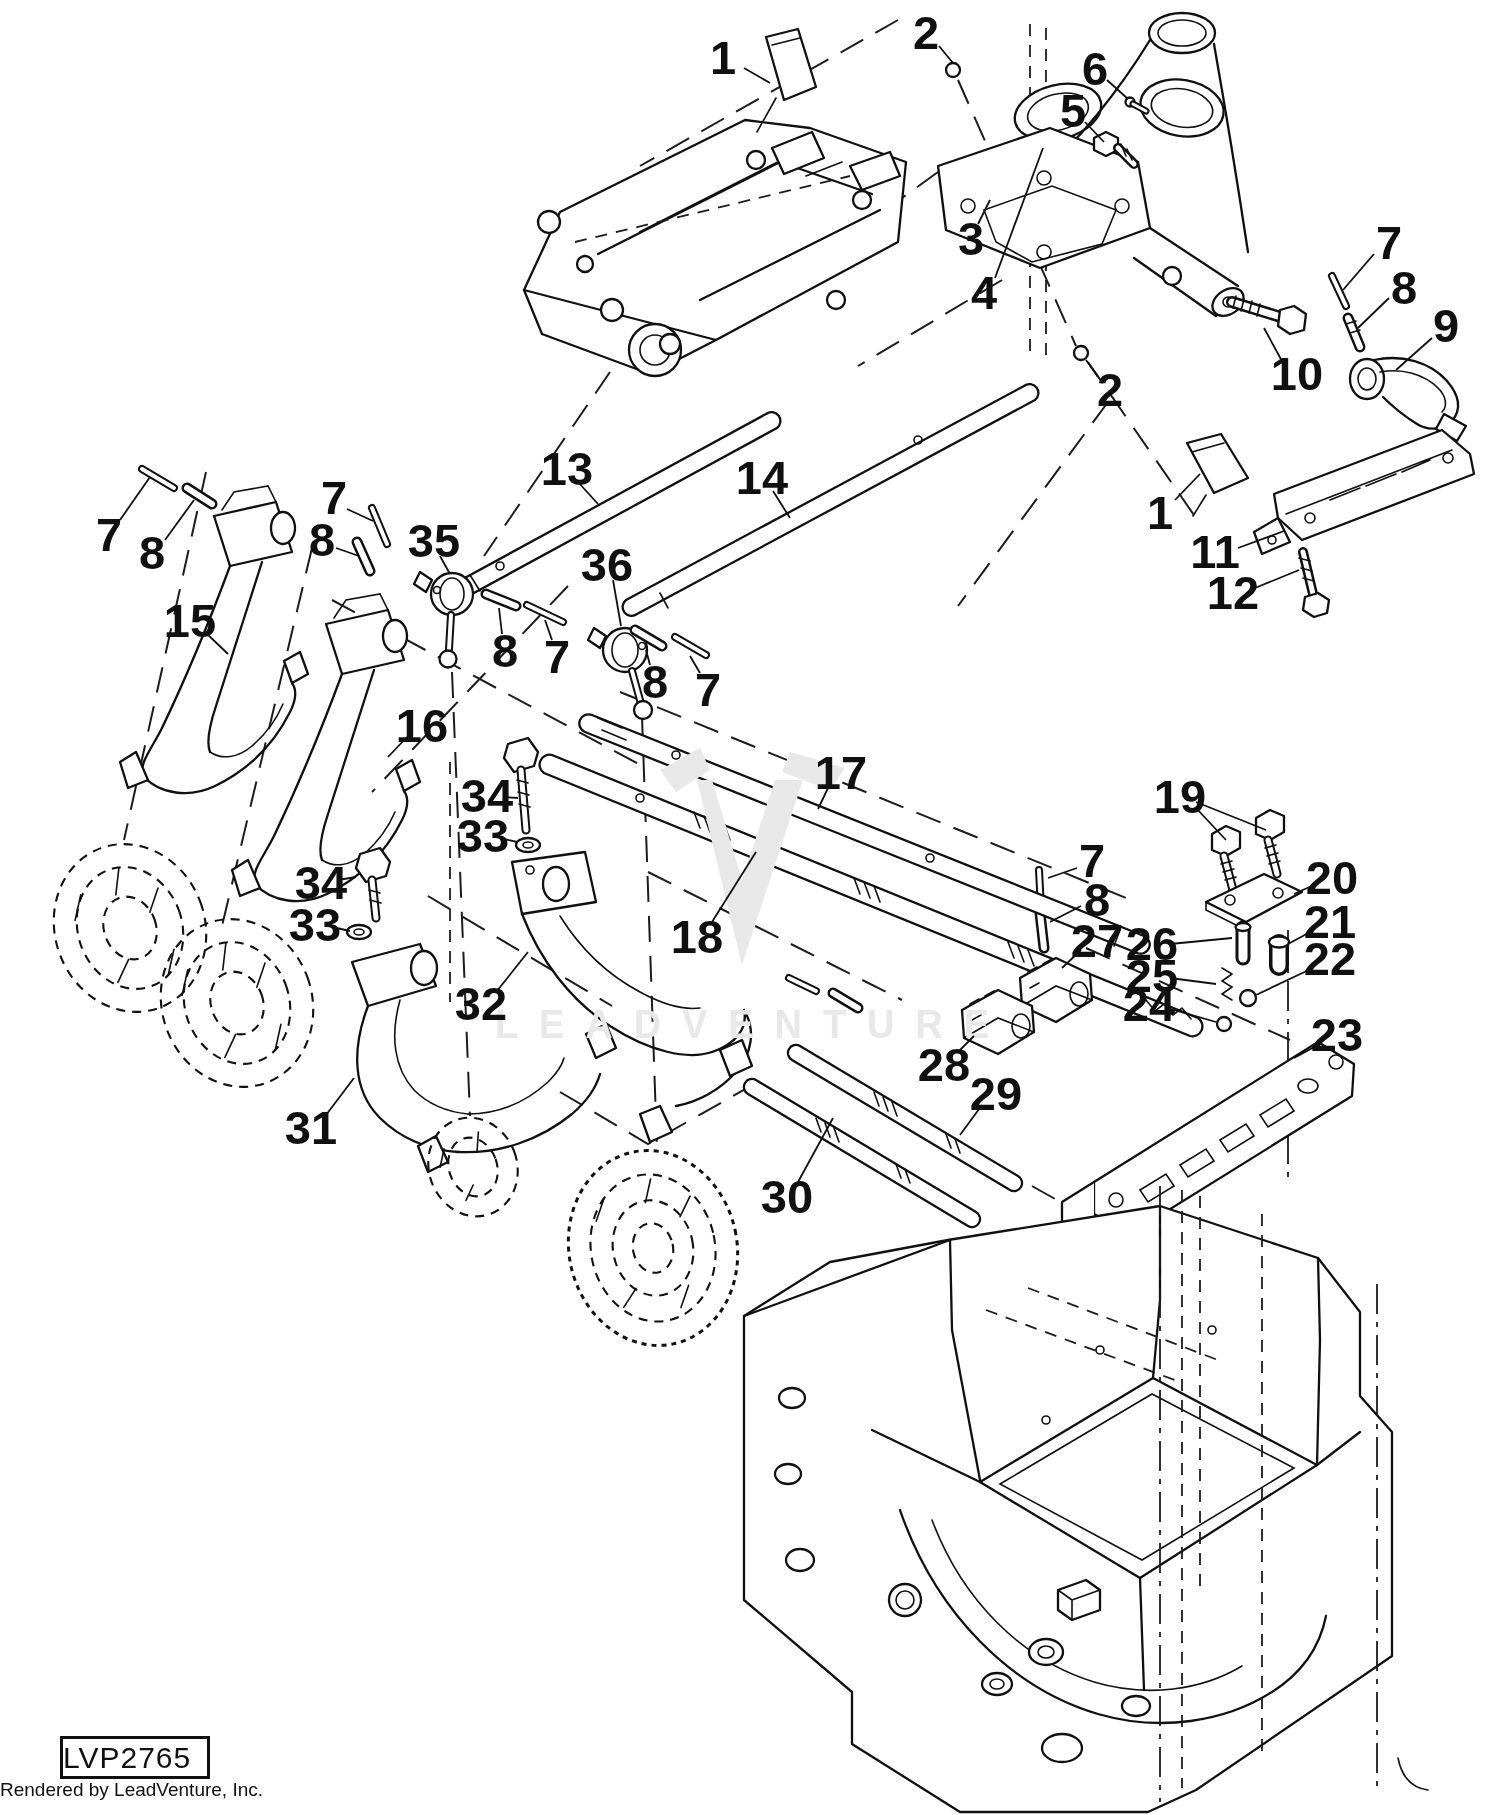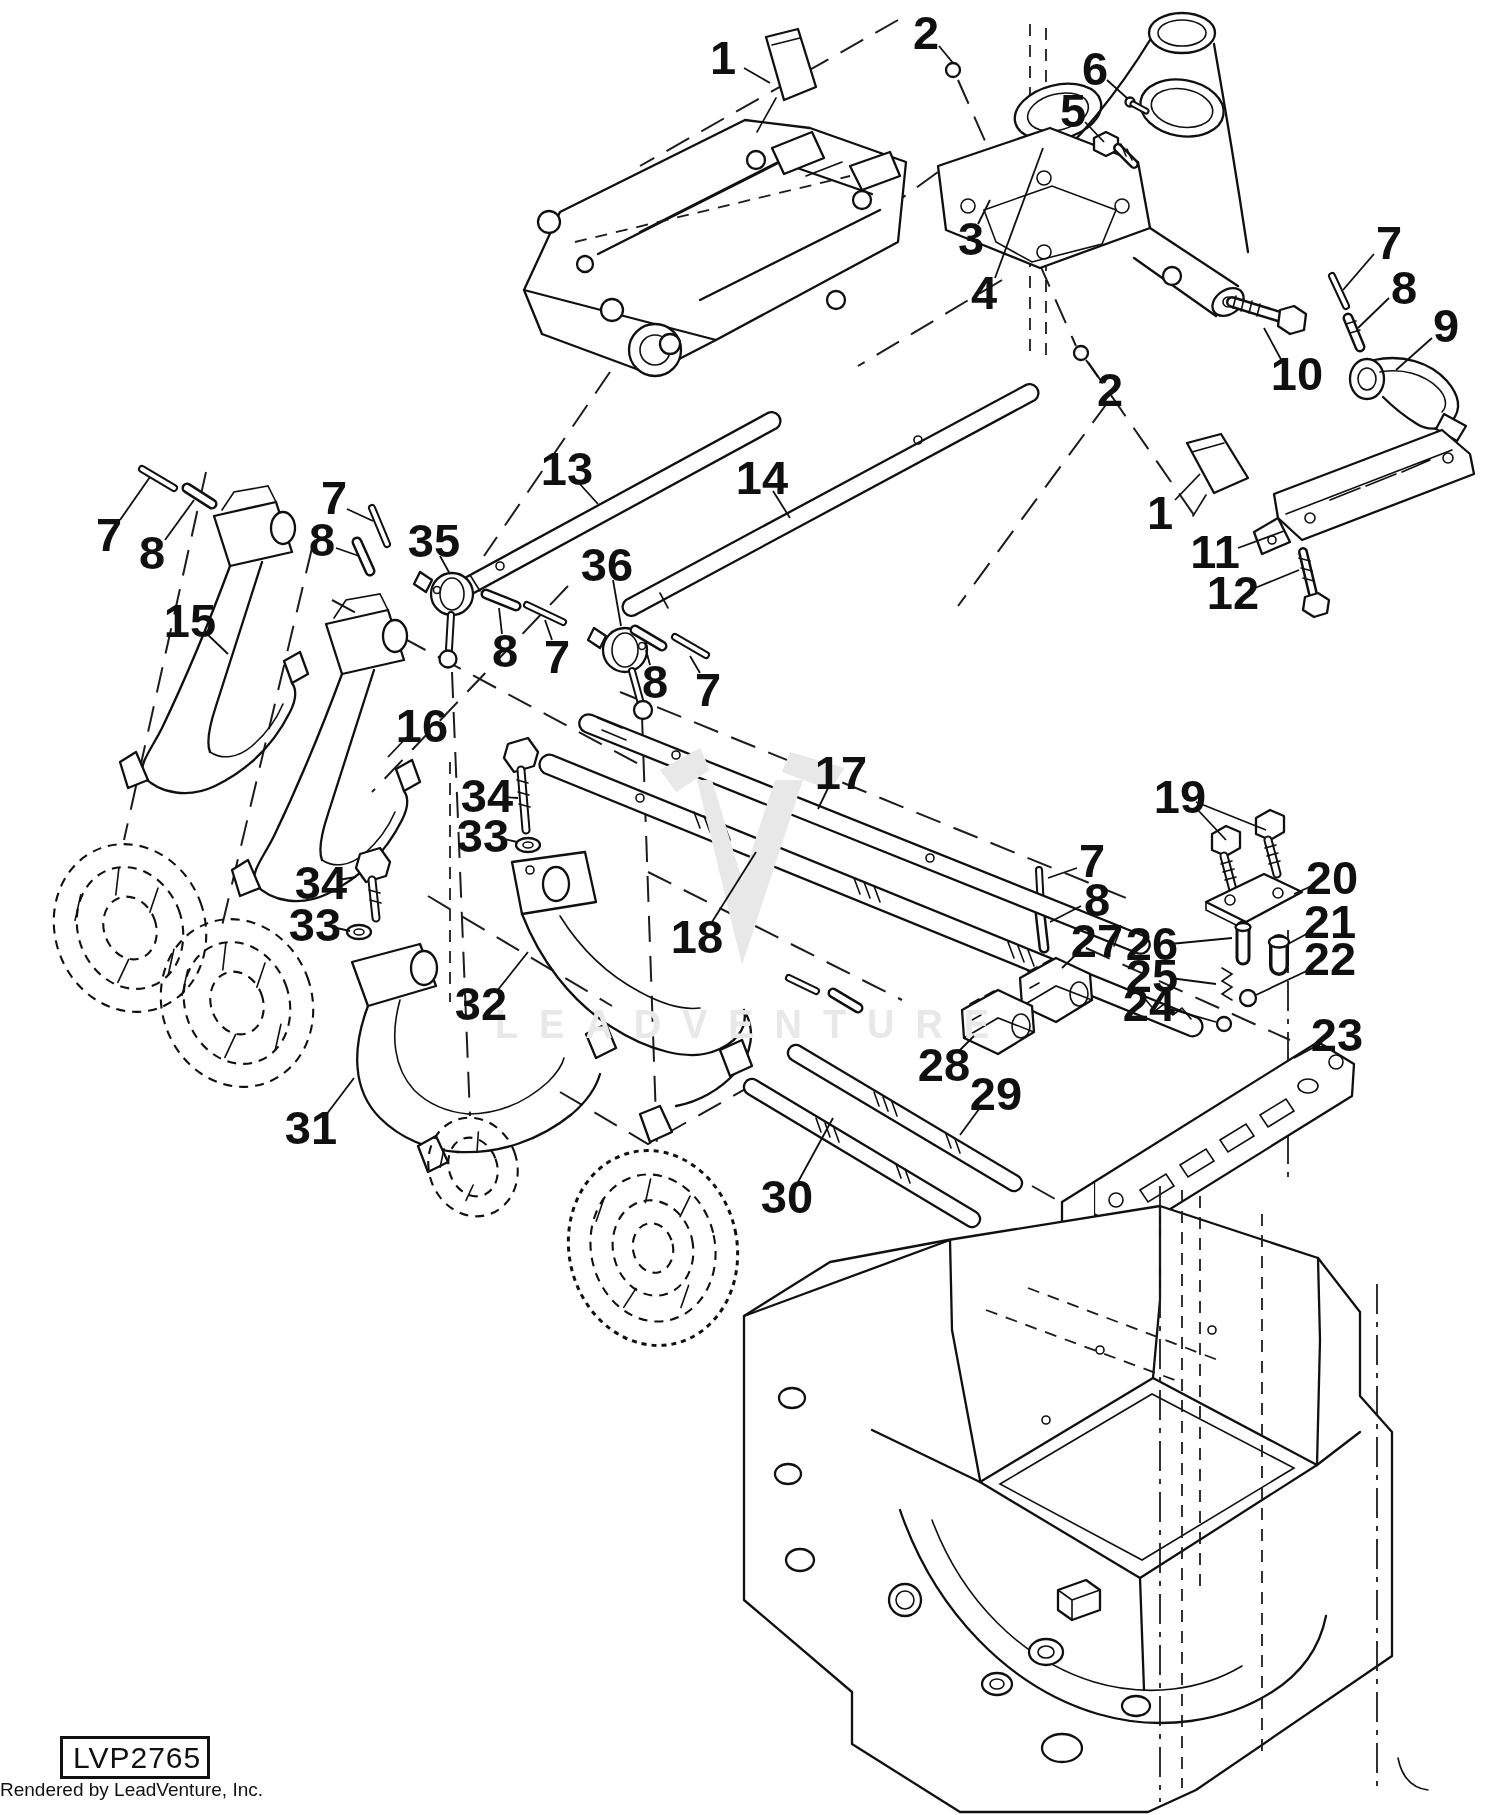--- a/index.html
+++ b/index.html
@@ -15,21 +15,21 @@
   .ringdash{stroke:#101010;fill:none;stroke-width:2.1;stroke-dasharray:9 7;}
   .teeth{stroke:#101010;fill:none;stroke-width:3;stroke-dasharray:5 5;}
   .tube-o{stroke:#101010;fill:none;stroke-linecap:round;}
   .tube-i{stroke:#fff;fill:none;stroke-linecap:round;}
   .wm-text{font-family:"Liberation Sans",sans-serif;font-weight:700;font-size:40px;
            fill:#e8e8e8;letter-spacing:22px;}
   .wm-logo{fill:#e8e8e8;}
   .callout-text{font-family:"Liberation Sans",sans-serif;font-size:47px;font-weight:700;fill:#101010;}
   .leader{stroke:#101010;stroke-width:1.8;}
   #lvp-box{position:absolute;left:60px;top:1736px;width:150px;height:43px;border:3px solid #101010;
-           box-sizing:border-box;display:flex;align-items:center;padding-left:10px;
+           box-sizing:border-box;display:flex;align-items:center;
            font-size:30px;color:#101010;letter-spacing:1px;background:#fff;}
   #footer-credit{position:absolute;left:0;top:1779px;width:1424px;text-align:left;
            font-size:19px;color:#101010;}
 </style>
 </head>
 <body>
 
 <div class="page">
 
 <svg width="1500" height="1815" viewBox="0 0 1500 1815">

